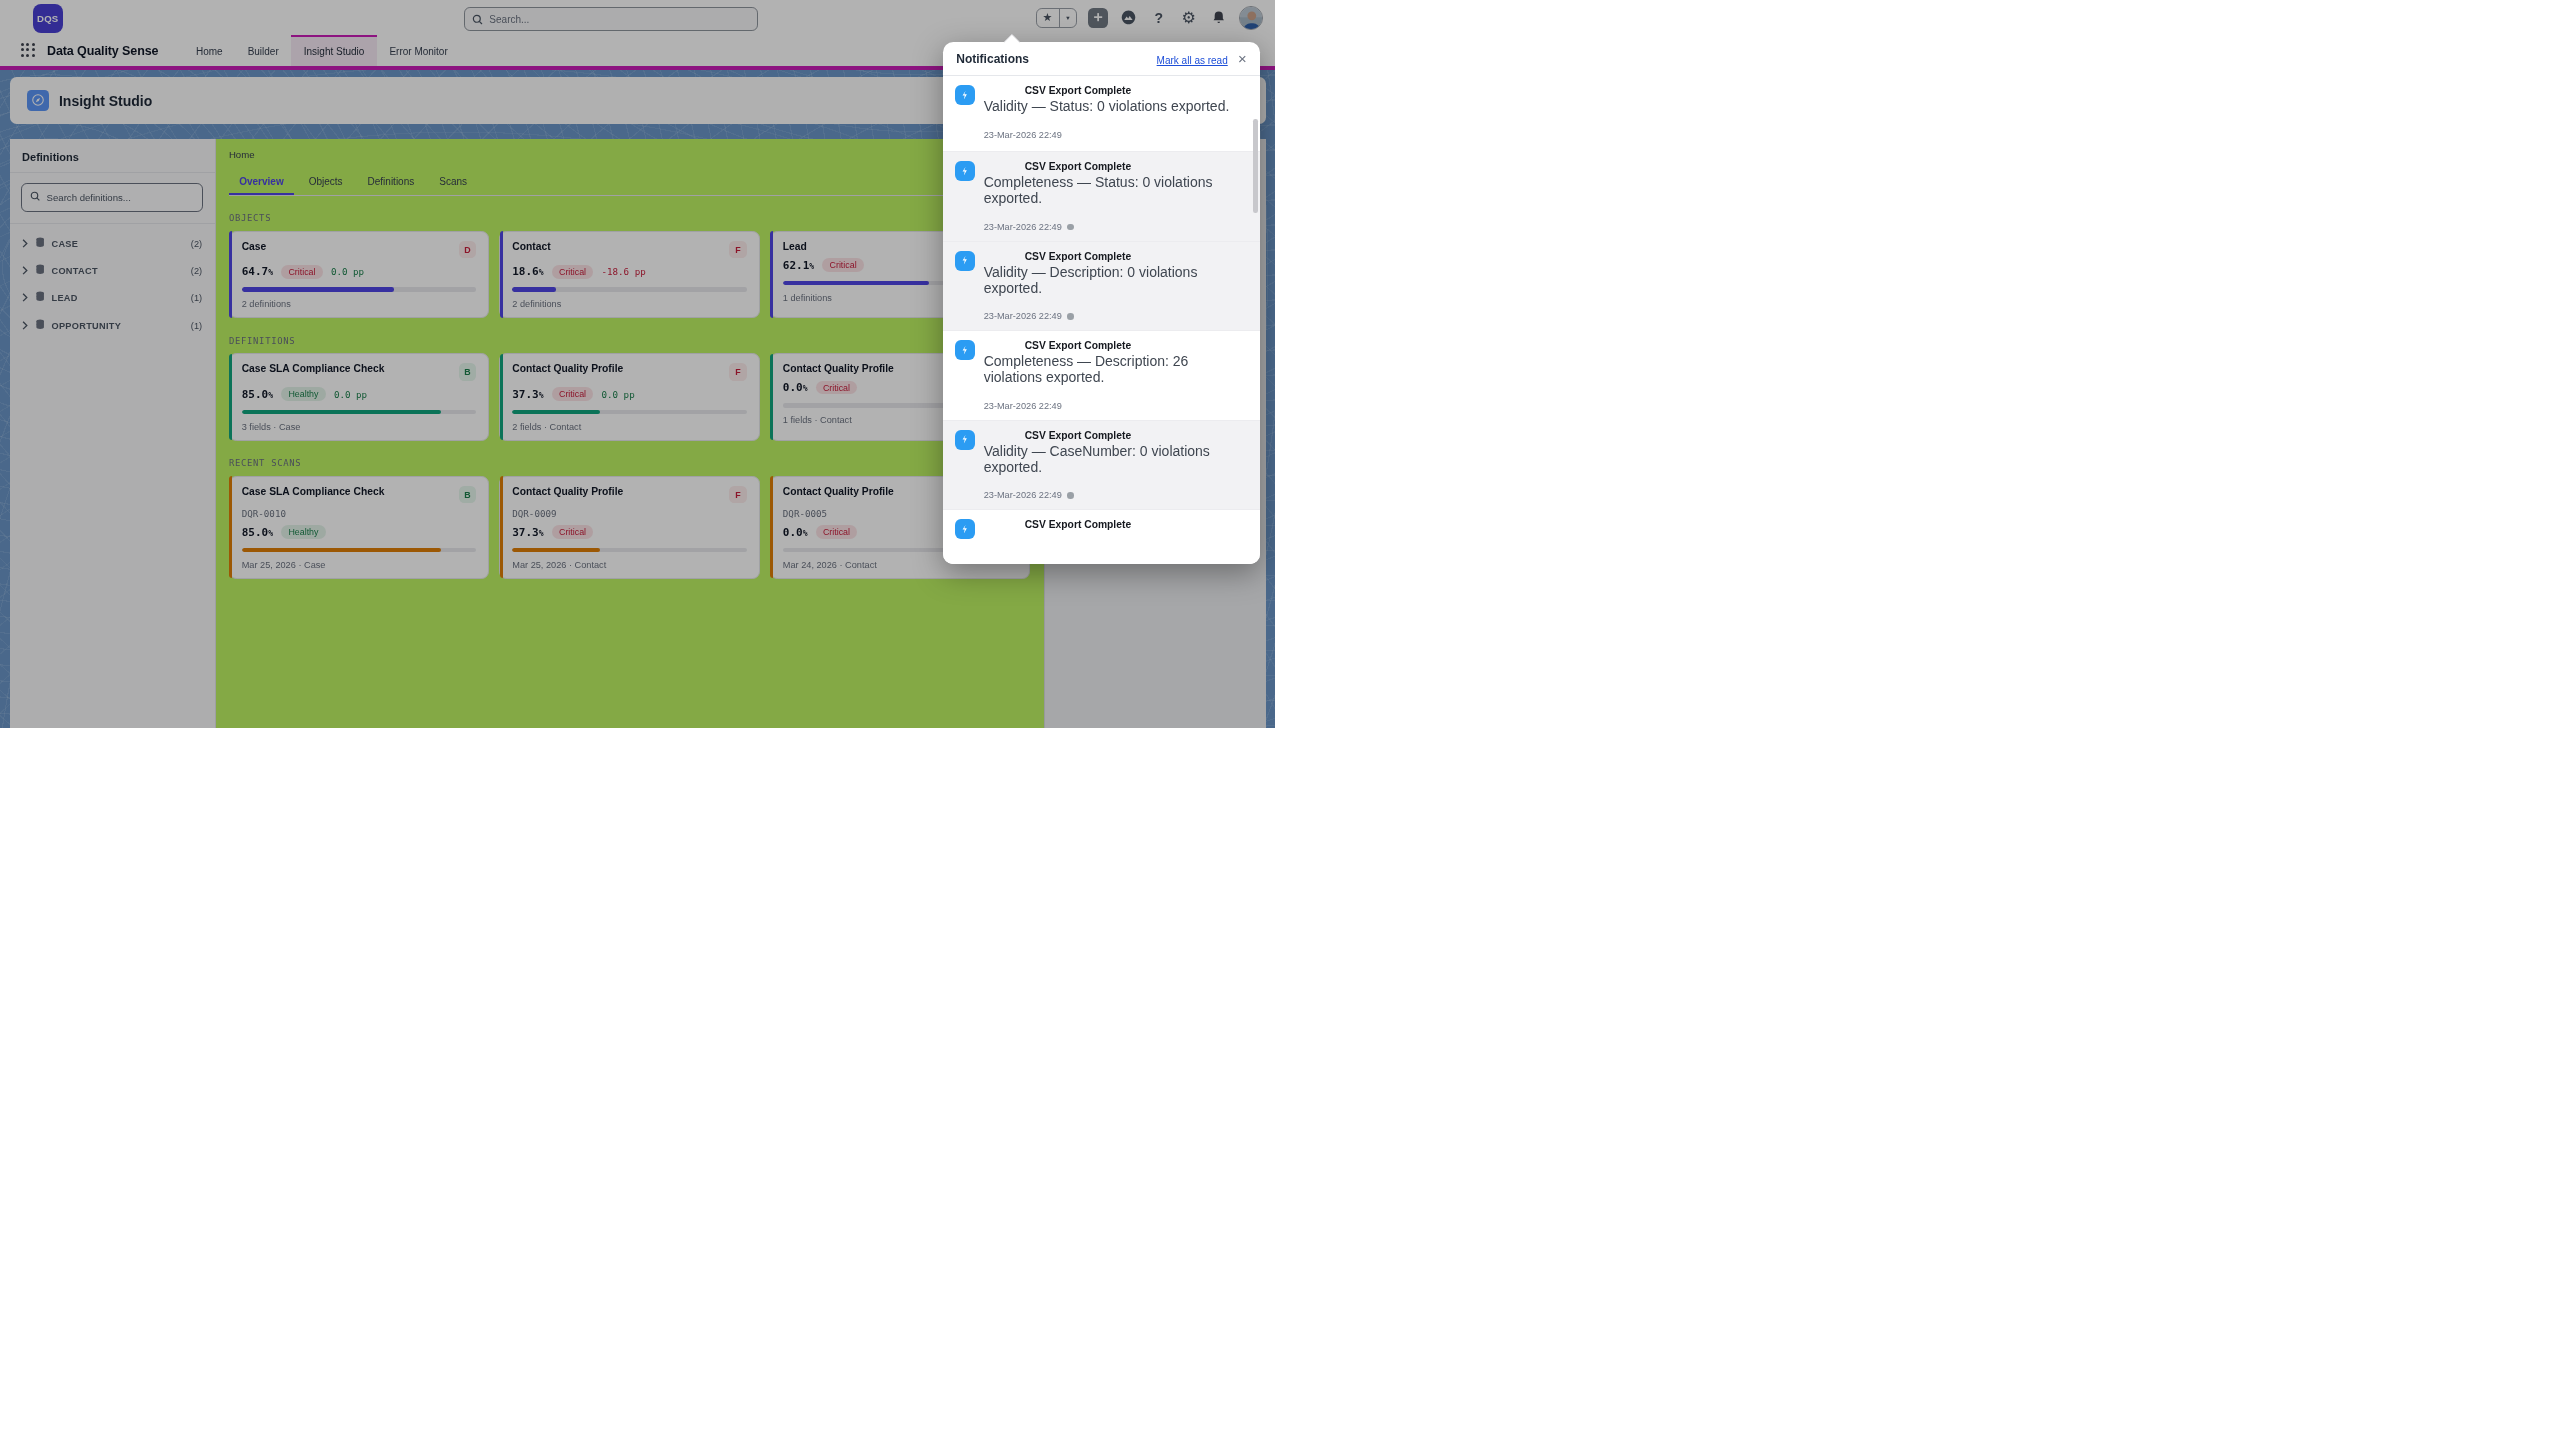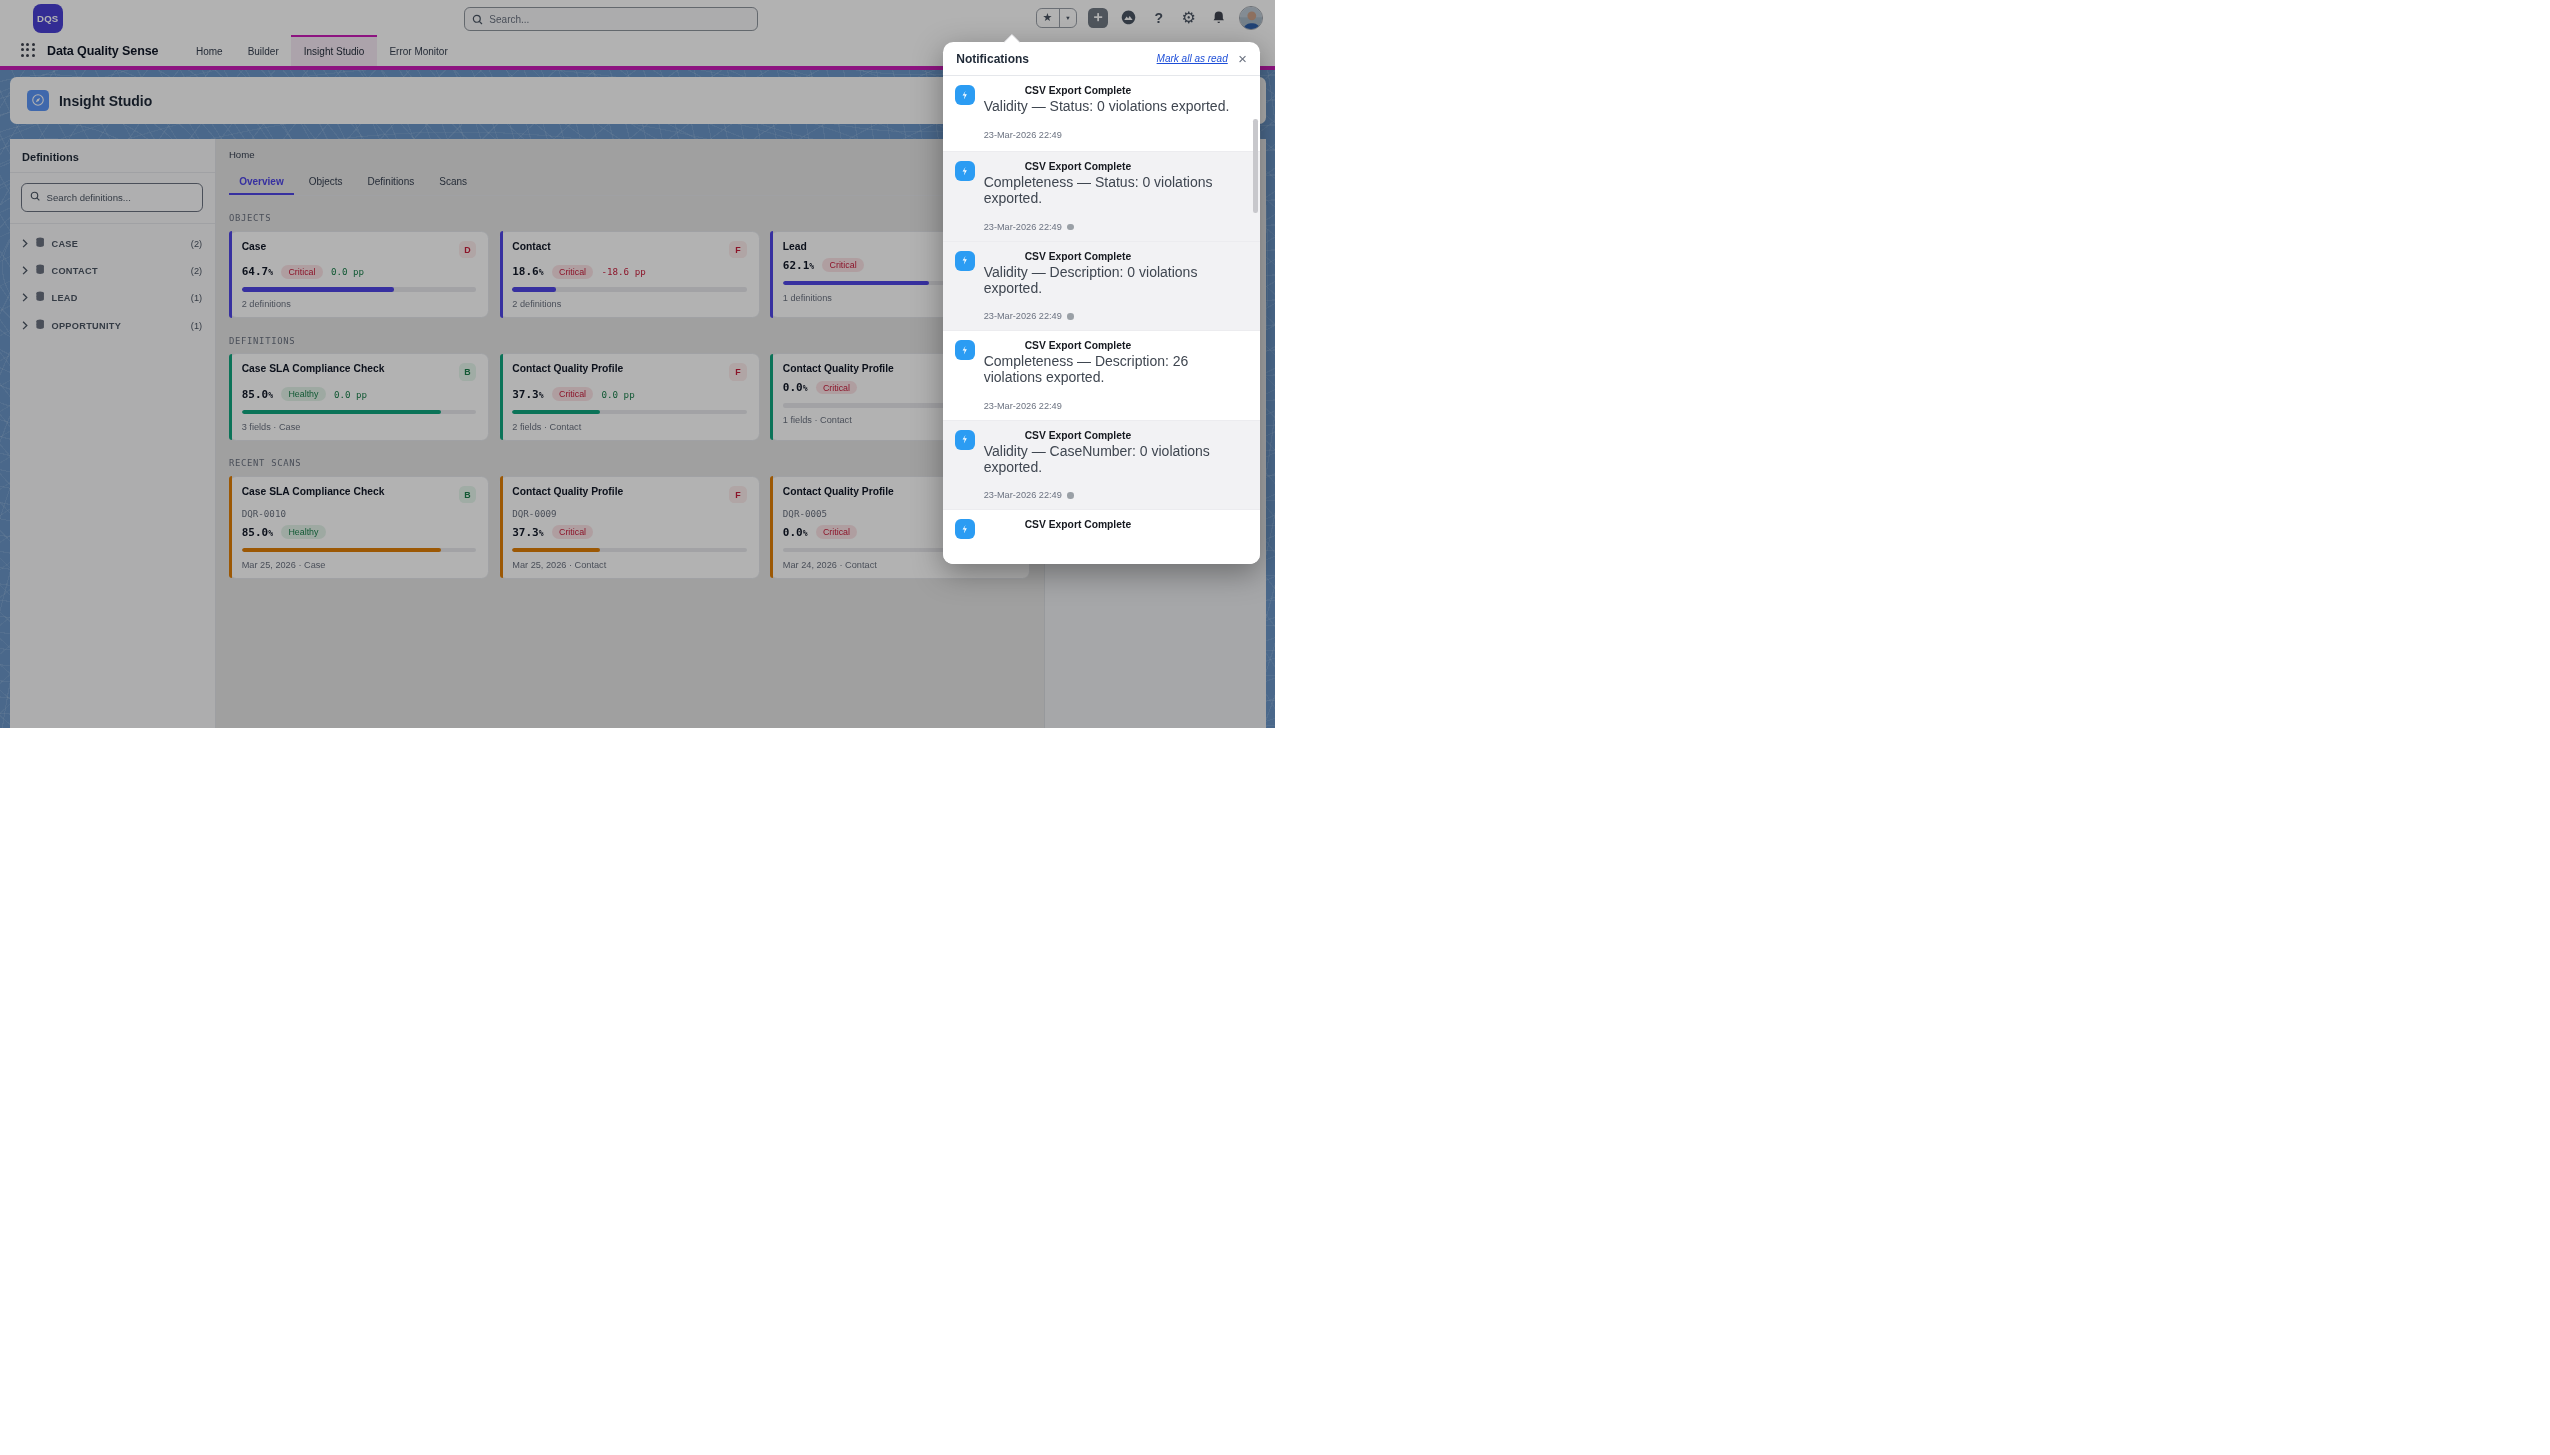--- a/index.html
+++ b/index.html
@@ -40,21 +40,21 @@
       repeating-radial-gradient(circle at 36% 170%, rgba(255,255,255,.08) 0 1.1px, transparent 1.1px 22px),
       repeating-radial-gradient(circle at 72% -60%, rgba(255,255,255,.09) 0 1.1px, transparent 1.1px 19px),
       repeating-radial-gradient(circle at 101% 130%, rgba(255,255,255,.10) 0 1.1px, transparent 1.1px 25px);
     z-index:1; }
   .page-header-strip { position:absolute; left:9.6px; top:77px; width:1256px; height:47px; background:#fcfcfd; border-radius:6.6px;
     display:flex; align-items:center; padding:0 17.7px; gap:10.3px; z-index:2; }
   .compass-badge { width:21.4px; height:21.4px; border-radius:4.4px; background:#5b96f7; display:flex; align-items:center; justify-content:center; }
   .page-title { font-size:14px; font-weight:600; color:#1f2937; }
 
   
-  .content-panel { position:absolute; left:9.6px; top:139px; width:1035px; height:627px; background:#e5e5e5;
+  .content-panel { position:absolute; left:9.6px; top:139px; width:1035px; height:627px; background:#bef264;
     border-right:0.7px solid #d9dbe0; display:flex; z-index:2; }
   .outer-right { position:absolute; left:1045px; top:139px; width:221px; height:589px; background:#eef0f2; z-index:2; }
 
   
   .sidebar { width:206px; background:#f8f8f9; border-right:0.7px solid #e2e4e8; }
   .sb-title { font-size:11px; font-weight:700; color:#1f2937; padding:11.8px 12.5px 9.6px; border-bottom:0.7px solid #e5e7eb; }
   .sb-search-wrap { padding:9.6px 11.8px 11px; border-bottom:0.7px solid #e5e7eb; }
   .sb-search { height:29.5px; border:0.7px solid #6b7280; border-radius:5.9px; background:#fbfbfc; display:flex; align-items:center; padding:0 8px; gap:5.9px; }
   .sb-search input { border:none; outline:none; background:transparent; font-size:9.6px; color:#374151; width:100%; font-family:Liberation Sans, sans-serif; }
   .sb-search input::placeholder { color:#4b5563; }
@@ -100,21 +100,21 @@
   
   .dim { position:absolute; inset:0; background:rgba(0,0,0,.30); z-index:10; }
 
   
   .notif { position:absolute; left:943px; top:42px; width:317px; height:522px; background:#fff; border-radius:10.3px;
            box-shadow:0 8.9px 29.5px rgba(0,0,0,.35); z-index:20; overflow:hidden; }
   .notch { position:absolute; left:1006px; top:36px; width:11.8px; height:11.8px; background:#fff; transform:rotate(45deg);
            border-left:0.7px solid #d5d5d9; border-top:0.7px solid #d5d5d9; z-index:21; border-radius:1.5px 0 0 0; }
   .notif-head { display:flex; align-items:center; padding:9.6px 13.3px 8.9px; border-bottom:0.7px solid #e5e7eb; }
   .notif-title { font-size:12px; font-weight:600; color:#1f2937; }
-  .notif-actions { margin-left:auto; display:flex; align-items:center; gap:10.3px;font-style:italic; }
+  .notif-actions { margin-left:auto; display:flex; align-items:flex-end; gap:10.3px; }
   .mark-all { font-size:10px; color:#1d4ed8; text-decoration:underline; }
   .close-x { font-size:14.8px; color:#6b7280; line-height:1; }
   .nitem { display:flex; gap:8.9px; padding:8.9px 11.8px; min-height:76px; border-bottom:0.7px solid #ececef; background:#fff; }
   .nitem.unread { background:#f2f2f4; }
   .nicon { width:20px; height:20px; min-width:20px; border-radius:5.9px; background:#2b9cf3; display:flex; align-items:center; justify-content:center; }
   .ntitle { font-size:10.3px; font-weight:700; color:#15181e;padding-left:41px; }
   .nsub { font-size:14px; color:#3f4650; margin-top:2.2px; }
   .nsub:empty { display:none; }
   .ntime { font-size:9.2px; color:#6b7280; margin-top:15.5px; display:flex; align-items:center; gap:5.2px; }
   .ntime:empty { display:none; }

